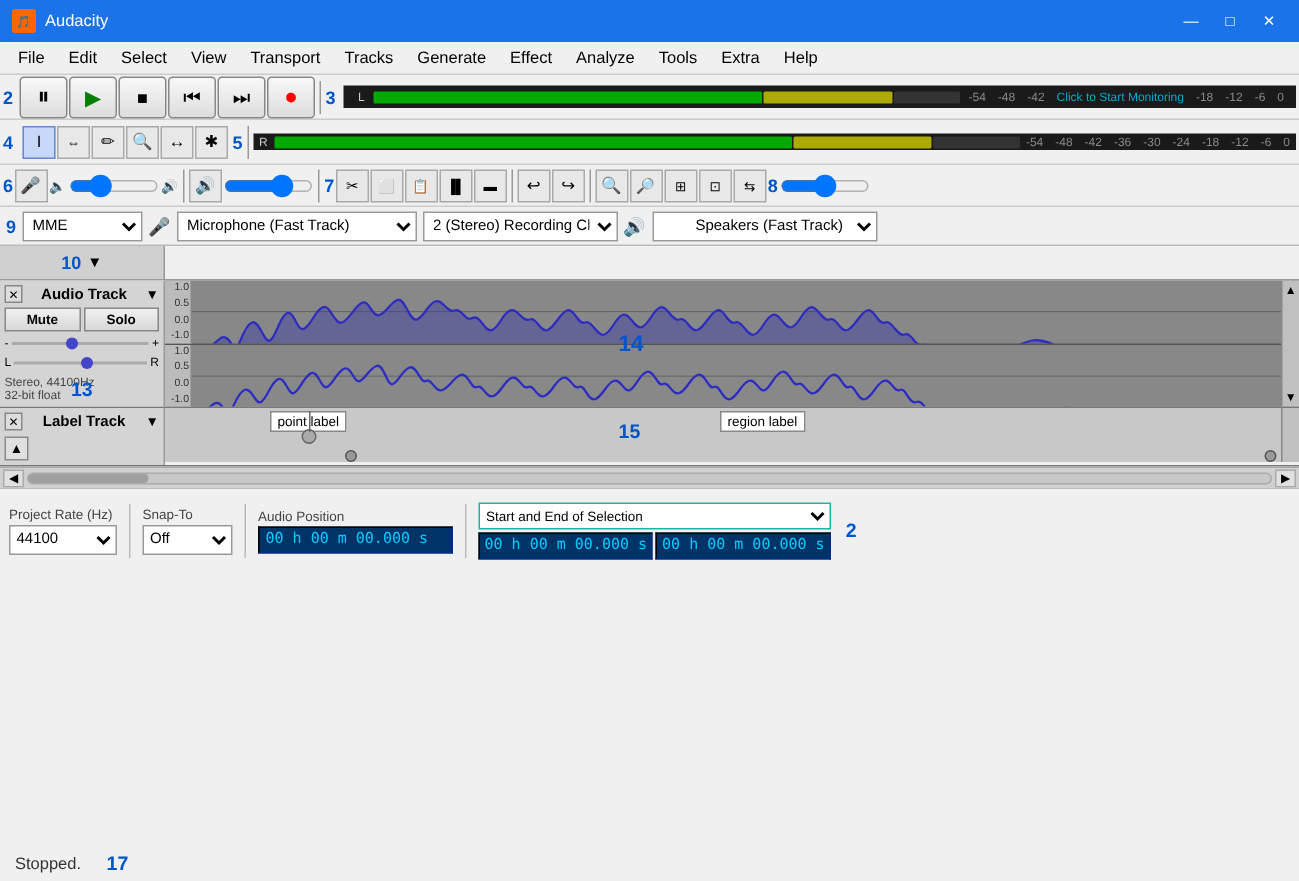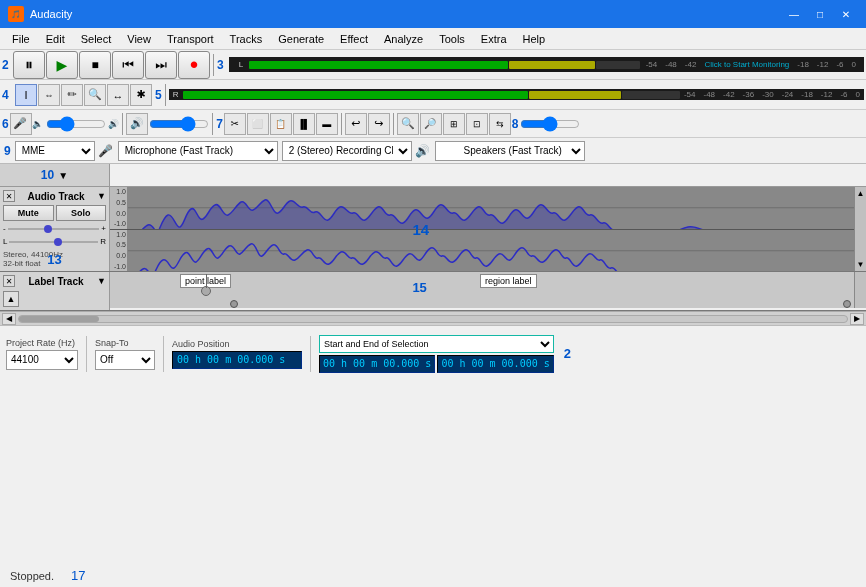--- a/index.html
+++ b/index.html
@@ -396,15 +396,15 @@
     <div style="display:flex;gap:2px;">
       <div style="background:#003366;color:#00ccff;font-family:monospace;font-size:10px;padding:1px 3px;border:1px inset #001133;height:18px;display:flex;align-items:center;">00 h 00 m 00.000 s</div>
       <div style="background:#003366;color:#00ccff;font-family:monospace;font-size:10px;padding:1px 3px;border:1px inset #001133;height:18px;display:flex;align-items:center;">00 h 00 m 00.000 s</div>
     </div>
   </div>
 
   <span style="color:#0055cc;font-weight:bold;font-size:13px;margin-left:4px;">2</span>
 
   <div style="position:absolute;bottom:4px;left:10px;display:flex;align-items:center;gap:17px;">
     <span style="color:#333;font-size:11px;">Stopped.</span>
-    <span style="color:#0055cc;font-weight:normal;font-size:13px;">17</span>
+    <span style="color:#0055cc;font-weight:bold;font-size:13px;">17</span>
   </div>
 </div>
 
 </body></html>

